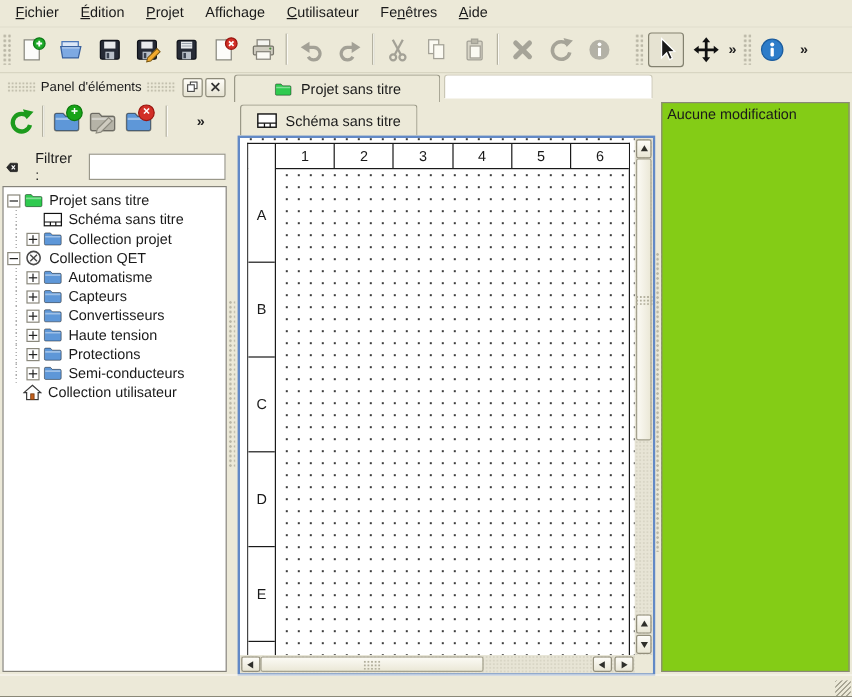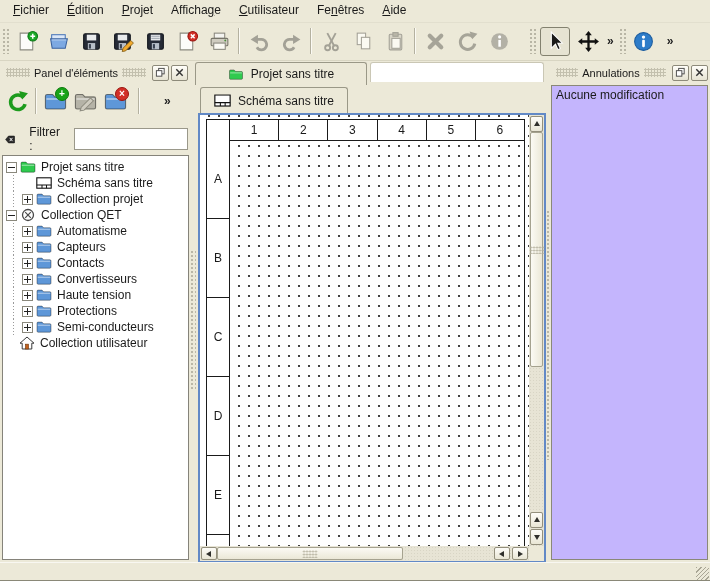--- a/index.html
+++ b/index.html
@@ -67,21 +67,21 @@
   .hscroll .sb-btn{top:1px;height:13px;width:16px;}
   .vs-thumb{position:absolute;left:1px;width:13px;top:17px;height:235px;background:linear-gradient(90deg,#fbfaf4,#ebe8d7);border:1px solid #a5a28f;border-radius:2px;box-sizing:border-box;}
   .hs-thumb{position:absolute;top:1px;height:13px;left:17px;width:186px;background:linear-gradient(#fbfaf4,#ebe8d7);border:1px solid #a5a28f;border-radius:2px;box-sizing:border-box;}
   .grip-dots{position:absolute;left:50%;top:50%;transform:translate(-50%,-50%);width:15px;height:8px;background-image:radial-gradient(circle,#b1ae9b 0.9px,transparent 1.1px);background-size:3px 3px;}
   .arr{width:0;height:0;border:3.5px solid transparent;}
   .arr.up{border-bottom:5px solid #2f2f2b;margin-top:-4px;}
   .arr.down{border-top:5px solid #2f2f2b;margin-bottom:-4px;}
   .arr.left{border-right:5px solid #2f2f2b;margin-left:-4px;}
   .arr.right{border-left:5px solid #2f2f2b;margin-right:-4px;}
   
-  .undo-list{position:absolute;left:551px;top:85px;width:157px;height:475px;background:#c4b5fd;border:1px solid #8a8878;box-sizing:border-box;}
+  .undo-list{position:absolute;left:551px;top:85px;width:157px;height:475px;background:#84cc16;border:1px solid #8a8878;box-sizing:border-box;}
   .undo-item{padding:2px 4px;white-space:nowrap;}
   
   .split{position:absolute;background-image:radial-gradient(circle,#bab7a6 1px,transparent 1.2px);background-size:4px 4px;}
   .statusbar{position:absolute;left:0;right:0;top:562px;height:18px;border-top:1px solid #f8f7f1;}
   .size-grip{position:absolute;right:1px;bottom:1px;width:13px;height:13px;background:repeating-linear-gradient(-45deg,transparent 0 2px,#a8a594 2px 3px);}
   .hidden-defs{position:absolute;width:0;height:0;overflow:hidden;}
 </style>
 </head>
 <body>
 
@@ -374,28 +374,20 @@
         </svg>
         <span class="tl">Automatisme</span>
       </div>
     <div class="tree-row">
         <span class="ind line"></span>
         <span class="exp plus"></span>
         <svg class="ti" viewBox="0 0 16 14" style="color:#5e97d8;">
           <use href="#i-folder"></use>
         </svg>
         <span class="tl">Capteurs</span>
-      </div>
-    <div class="tree-row">
-        <span class="ind line"></span>
-        <span class="exp plus"></span>
-        <svg class="ti" viewBox="0 0 16 14" style="color:#5e97d8;">
-          <use href="#i-folder"></use>
-        </svg>
-        <span class="tl">Contacts</span>
       </div>
     <div class="tree-row">
         <span class="ind line"></span>
         <span class="exp plus"></span>
         <svg class="ti" viewBox="0 0 16 14" style="color:#5e97d8;">
           <use href="#i-folder"></use>
         </svg>
         <span class="tl">Convertisseurs</span>
       </div>
     <div class="tree-row">
@@ -497,36 +489,20 @@
       <div class="sb-btn" style="right:19px;">
           <span class="arr left"></span>
         </div>
       <div class="sb-btn" style="right:1px;">
           <span class="arr right"></span>
         </div>
     </div>
     <div class="sb-corner"></div>
   </div>
 
-  <div class="dock-title" style="left:552px;top:64px;width:156px;">
-    <div class="dock-tex"></div>
-    <span>Annulations</span>
-    <div class="dock-tex"></div>
-    <div class="dock-btn">
-        <svg viewBox="0 0 12 12">
-          <rect x="4" y="1.5" width="6" height="6" fill="#fff" stroke="#444"></rect>
-          <rect x="1.5" y="4" width="6" height="6" fill="#fff" stroke="#444"></rect>
-        </svg>
-      </div>
-    <div class="dock-btn">
-        <svg viewBox="0 0 12 12">
-          <path d="M2.5 2.5 L9.5 9.5 M9.5 2.5 L2.5 9.5" stroke="#333" stroke-width="1.6"></path>
-        </svg>
-      </div>
-  </div>
 
   <div class="undo-list">
     <div class="undo-item">Aucune modification</div>
   </div>
 
   <div class="split" style="left:190px;top:250px;width:6px;height:140px;"></div>
   <div class="split" style="left:546px;top:210px;width:5px;height:250px;"></div>
 
   <div class="statusbar">
     <div class="size-grip"></div>

